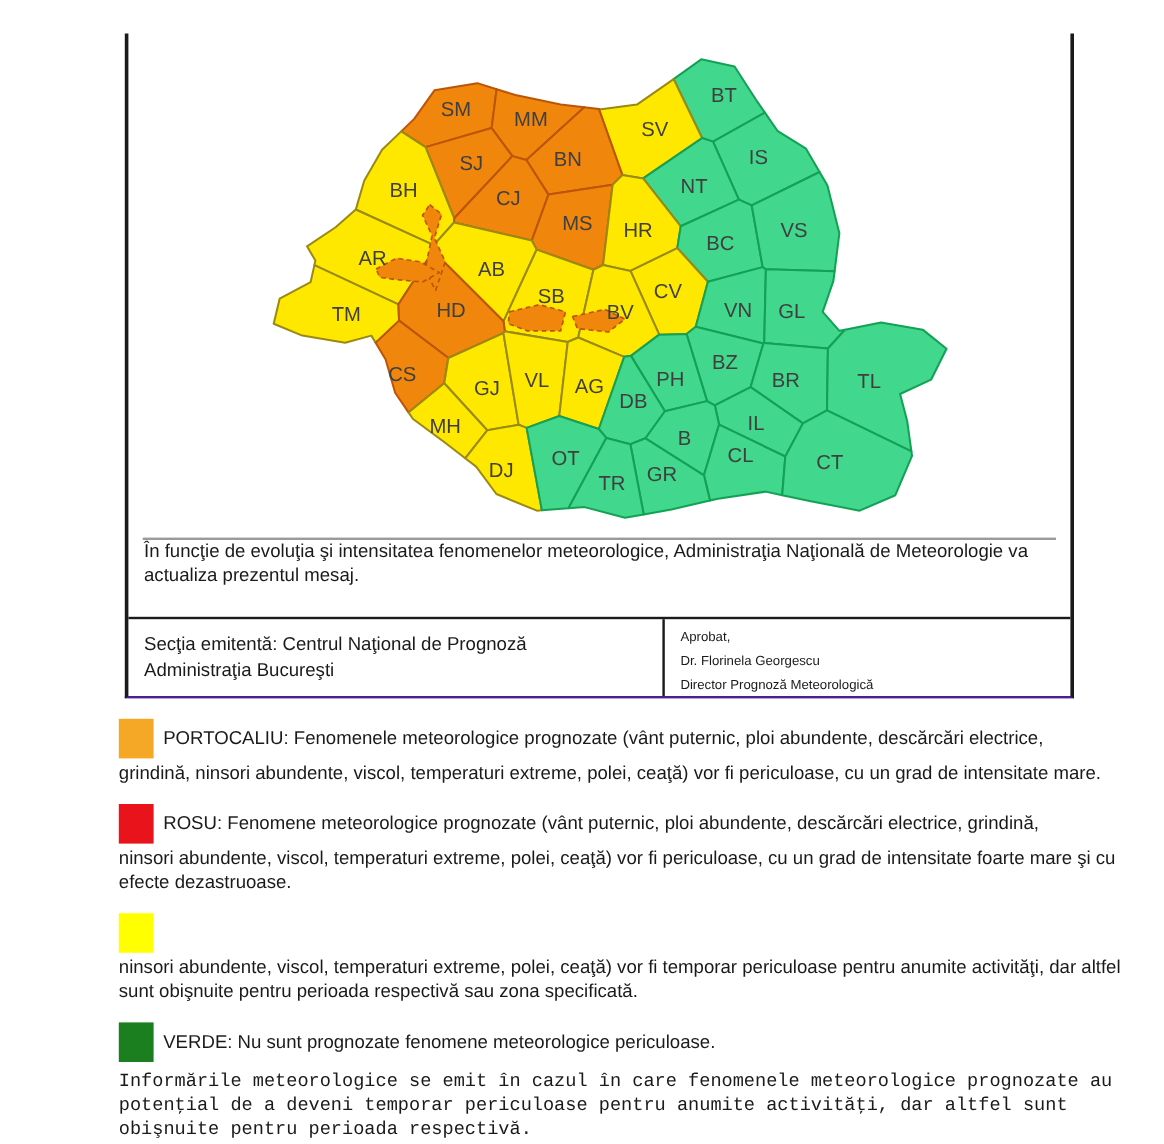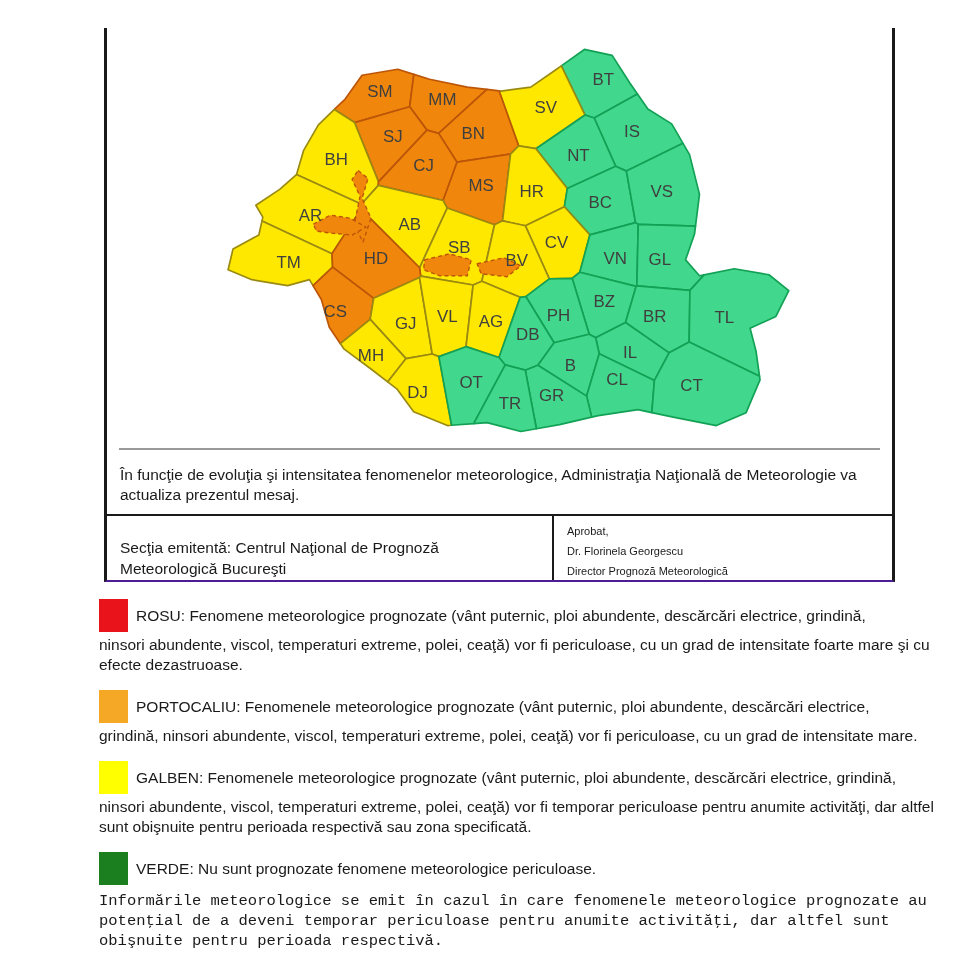--- a/index.html
+++ b/index.html
@@ -8,23 +8,23 @@
     font-family:"Liberation Sans",sans-serif;color:#1a1a1a;overflow:hidden;
   }
   #doc-box{
     position:absolute;left:104px;top:0;width:791px;height:554px;
     border-left:3px solid #1a1a1a;border-right:3px solid #1a1a1a;border-bottom:2px solid #4c1d95;
     box-sizing:border-box;display:flex;flex-direction:column;margin-top:28px;
   }
   .map-area{height:420px;position:relative;flex:none;}
   .map-area svg{position:absolute;left:0;top:0;width:100%;height:100%;}
   .thin-sep{height:0;border-top:2px solid #9a9a9a;margin:0 12px;flex:none;}
-  .note{padding:15px 13px 0 13px;font-size:15.5px;line-height:20px;flex:1;}
+  .note{padding:0 13px 0 13px;font-size:15.5px;line-height:20px;flex:1;}
   .sign-row{display:flex;border-top:2px solid #1a1a1a;height:66px;flex:none;box-sizing:border-box;}
-  .cell-left{width:447px;border-right:2px solid #1a1a1a;padding:21px 13px;font-size:15.5px;line-height:21px;box-sizing:border-box;}
+  .cell-left{width:447px;border-right:2px solid #1a1a1a;padding:11px 13px;font-size:15.5px;line-height:21px;box-sizing:border-box;}
   .cell-right{flex:1;padding:5px 13px;font-size:11px;line-height:20px;}
   #legend{position:absolute;left:99px;top:599px;width:850px;font-size:15.5px;}
   .leg-item{margin-bottom:15px;}
   .leg-first{display:flex;align-items:center;}
   .swatch{width:29px;height:33px;margin-right:8px;flex:none;}
   .leg-first-text{white-space:nowrap;line-height:33px;}
   .leg-rest{line-height:20px;margin-top:3px;}
   .leg-footer{line-height:20px;margin-top:6px;font-family:Liberation Mono, monospace;}
 </style>
 </head>
@@ -119,49 +119,48 @@
         <text x="694" y="364" text-anchor="middle" font-family="&quot;Liberation Sans&quot;, sans-serif" font-size="17" fill="#3f3f3f">CT</text>
         <text x="553" y="374" text-anchor="middle" font-family="&quot;Liberation Sans&quot;, sans-serif" font-size="17" fill="#3f3f3f">GR</text>
         <text x="511" y="382" text-anchor="middle" font-family="&quot;Liberation Sans&quot;, sans-serif" font-size="17" fill="#3f3f3f">TR</text>
       </svg>
   </div>
   <div class="thin-sep"></div>
   <div class="note">În funcţie de evoluţia şi intensitatea fenomenelor meteorologice, Administraţia Naţională de Meteorologie va actualiza prezentul mesaj.</div>
   <div class="sign-row">
     <div class="cell-left">
       <div>Secţia emitentă: Centrul Naţional de Prognoză</div>
-      <div>Meteorologică Bucureşti</div>
+      <div>Administraţia Bucureşti</div>
     </div>
     <div class="cell-right">
       <div>Aprobat,</div>
       <div>Dr. Florinela Georgescu</div>
       <div>Director Prognoză Meteorologică</div>
     </div>
   </div>
 </div>
 
 <div id="legend">
   <div class="leg-item">
     <div class="leg-first">
+      <div class="swatch" style="background: rgb(245, 167, 38);"></div>
+      <div class="leg-first-text">PORTOCALIU:  Fenomenele meteorologice prognozate (vânt puternic, ploi abundente, descărcări electrice,</div>
+    </div>
+    <div class="leg-rest">grindină, ninsori abundente, viscol, temperaturi extreme, polei, ceaţă) vor fi periculoase, cu un grad de intensitate mare.</div>
+  </div>
+  <div class="leg-item">
+    <div class="leg-first">
       <div class="swatch" style="background: rgb(232, 19, 27);"></div>
       <div class="leg-first-text">ROSU: Fenomene meteorologice prognozate (vânt puternic, ploi abundente, descărcări electrice, grindină,</div>
     </div>
     <div class="leg-rest">ninsori abundente, viscol, temperaturi extreme, polei, ceaţă)  vor fi periculoase, cu un grad de intensitate foarte mare şi cu efecte dezastruoase.</div>
   </div>
   <div class="leg-item">
     <div class="leg-first">
-      <div class="swatch" style="background: rgb(245, 167, 38);"></div>
-      <div class="leg-first-text">PORTOCALIU:  Fenomenele meteorologice prognozate (vânt puternic, ploi abundente, descărcări electrice,</div>
-    </div>
-    <div class="leg-rest">grindină, ninsori abundente, viscol, temperaturi extreme, polei, ceaţă) vor fi periculoase, cu un grad de intensitate mare.</div>
-  </div>
-  <div class="leg-item">
-    <div class="leg-first">
       <div class="swatch" style="background: rgb(255, 255, 0);"></div>
-      <div class="leg-first-text">GALBEN: Fenomenele meteorologice prognozate (vânt puternic, ploi abundente, descărcări electrice, grindină,</div>
     </div>
     <div class="leg-rest">ninsori abundente, viscol, temperaturi extreme, polei, ceaţă) vor fi temporar periculoase pentru anumite activităţi, dar altfel sunt obişnuite pentru perioada respectivă sau zona specificată.</div>
   </div>
   <div class="leg-item" style="margin-bottom:0;margin-top:13px;">
     <div class="leg-first">
       <div class="swatch" style="background: rgb(27, 126, 31);"></div>
       <div class="leg-first-text">VERDE: Nu sunt prognozate fenomene meteorologice periculoase.</div>
     </div>
   </div>
   <div class="leg-footer">Informările meteorologice se emit în cazul în care fenomenele meteorologice prognozate au potenţial de a deveni temporar periculoase pentru anumite activităţi, dar altfel sunt obişnuite pentru perioada respectivă.</div>

